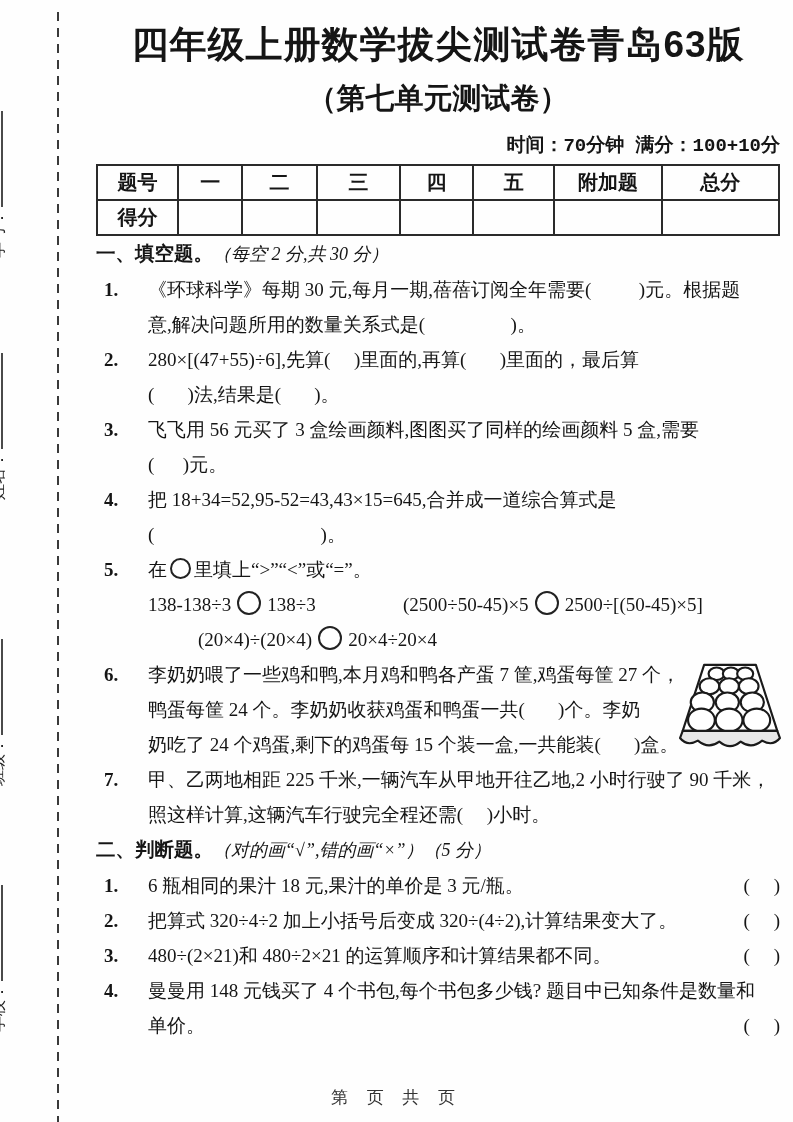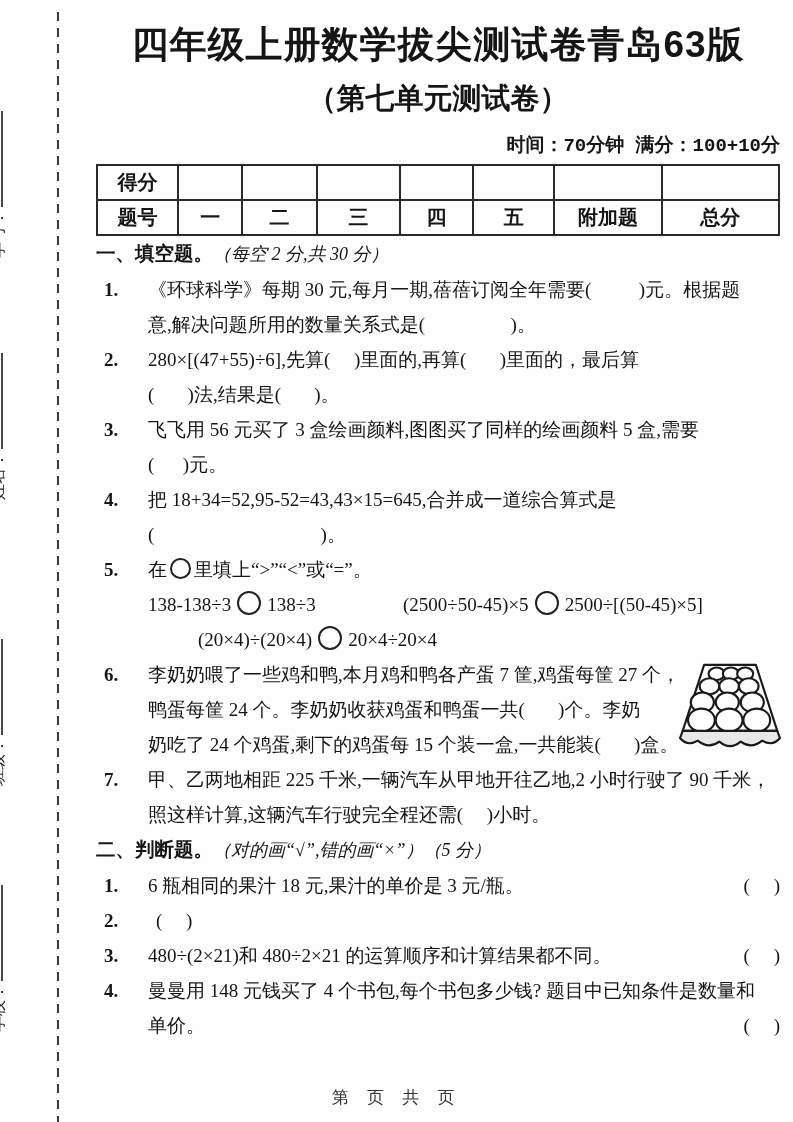--- a/index.html
+++ b/index.html
@@ -61,21 +61,21 @@
     display:inline-block; width:20px; height:20px; border:2px solid #222;
     border-radius:50%; vertical-align:-4px; margin:0 6px; background:#fff;
   }
   .circle.small { width:17px; height:17px; vertical-align:-3px; margin:0 3px; }
   .jline { display:flex; justify-content:space-between; white-space:pre; }
   .bracket { white-space:pre; padding-left:8px; }
   .egg-svg { position:absolute; right:-8px; top:-8px; width:116px; height:112px; }
   .footer {
     position:absolute; left:0; right:0; bottom:13px; text-align:center;
     font-size:17px; letter-spacing:7px; color:#333;
-    font-family:Liberation Serif, serif;
+    font-family:Liberation Sans, sans-serif;
   }
 </style>
 </head>
 <body>
 
 <div class="fold-line"></div>
 
 <div class="info-group ig1">
   <span>学号：</span><span class="write-line"></span>
 </div>
@@ -91,38 +91,38 @@
 
 <div class="content">
 
   <div class="title">四年级上册数学拔尖测试卷青岛63版</div>
   <div class="subtitle">（第七单元测试卷）</div>
   <div class="meta">时间：70分钟  满分：100+10分</div>
 
   <table class="score">
     <tbody>
         <tr>
-      <td>得分</td>
-      <td></td>
-      <td></td>
-      <td></td>
-      <td></td>
-      <td></td>
-      <td></td>
-      <td></td>
-    </tr>
-    <tr>
       <td style="width:11.9%">题号</td>
       <td style="width:9.4%">一</td>
       <td style="width:10.9%">二</td>
       <td style="width:12.2%">三</td>
       <td style="width:10.7%">四</td>
       <td style="width:11.9%">五</td>
       <td style="width:15.7%">附加题</td>
       <td style="width:17.2%">总分</td>
+    </tr>
+    <tr>
+      <td>得分</td>
+      <td></td>
+      <td></td>
+      <td></td>
+      <td></td>
+      <td></td>
+      <td></td>
+      <td></td>
     </tr>
   </tbody>
     </table>
 
   <div class="sec-head"><span>一、填空题。</span><span class="note">（每空 2 分,共 30 分）</span></div>
 
   <div class="q">
     <span class="qno">1.</span>
     <div class="qlines">
       <div>《环球科学》每期 30 元,每月一期,蓓蓓订阅全年需要(          )元。根据题</div>
@@ -208,21 +208,21 @@
   <div class="q">
     <span class="qno">1.</span>
     <div class="qlines">
       <div class="jline"><span>6 瓶相同的果汁 18 元,果汁的单价是 3 元/瓶。</span><span class="bracket">(     )</span></div>
     </div>
   </div>
 
   <div class="q">
     <span class="qno">2.</span>
     <div class="qlines">
-      <div class="jline"><span class="bracket">(     )</span></div>
+      <div class="jline"><span>把算式 320÷4÷2 加上小括号后变成 320÷(4÷2),计算结果变大了。</span><span class="bracket">(     )</span></div>
     </div>
   </div>
 
   <div class="q">
     <span class="qno">3.</span>
     <div class="qlines">
       <div class="jline"><span>480÷(2×21)和 480÷2×21 的运算顺序和计算结果都不同。</span><span class="bracket">(     )</span></div>
     </div>
   </div>
 

